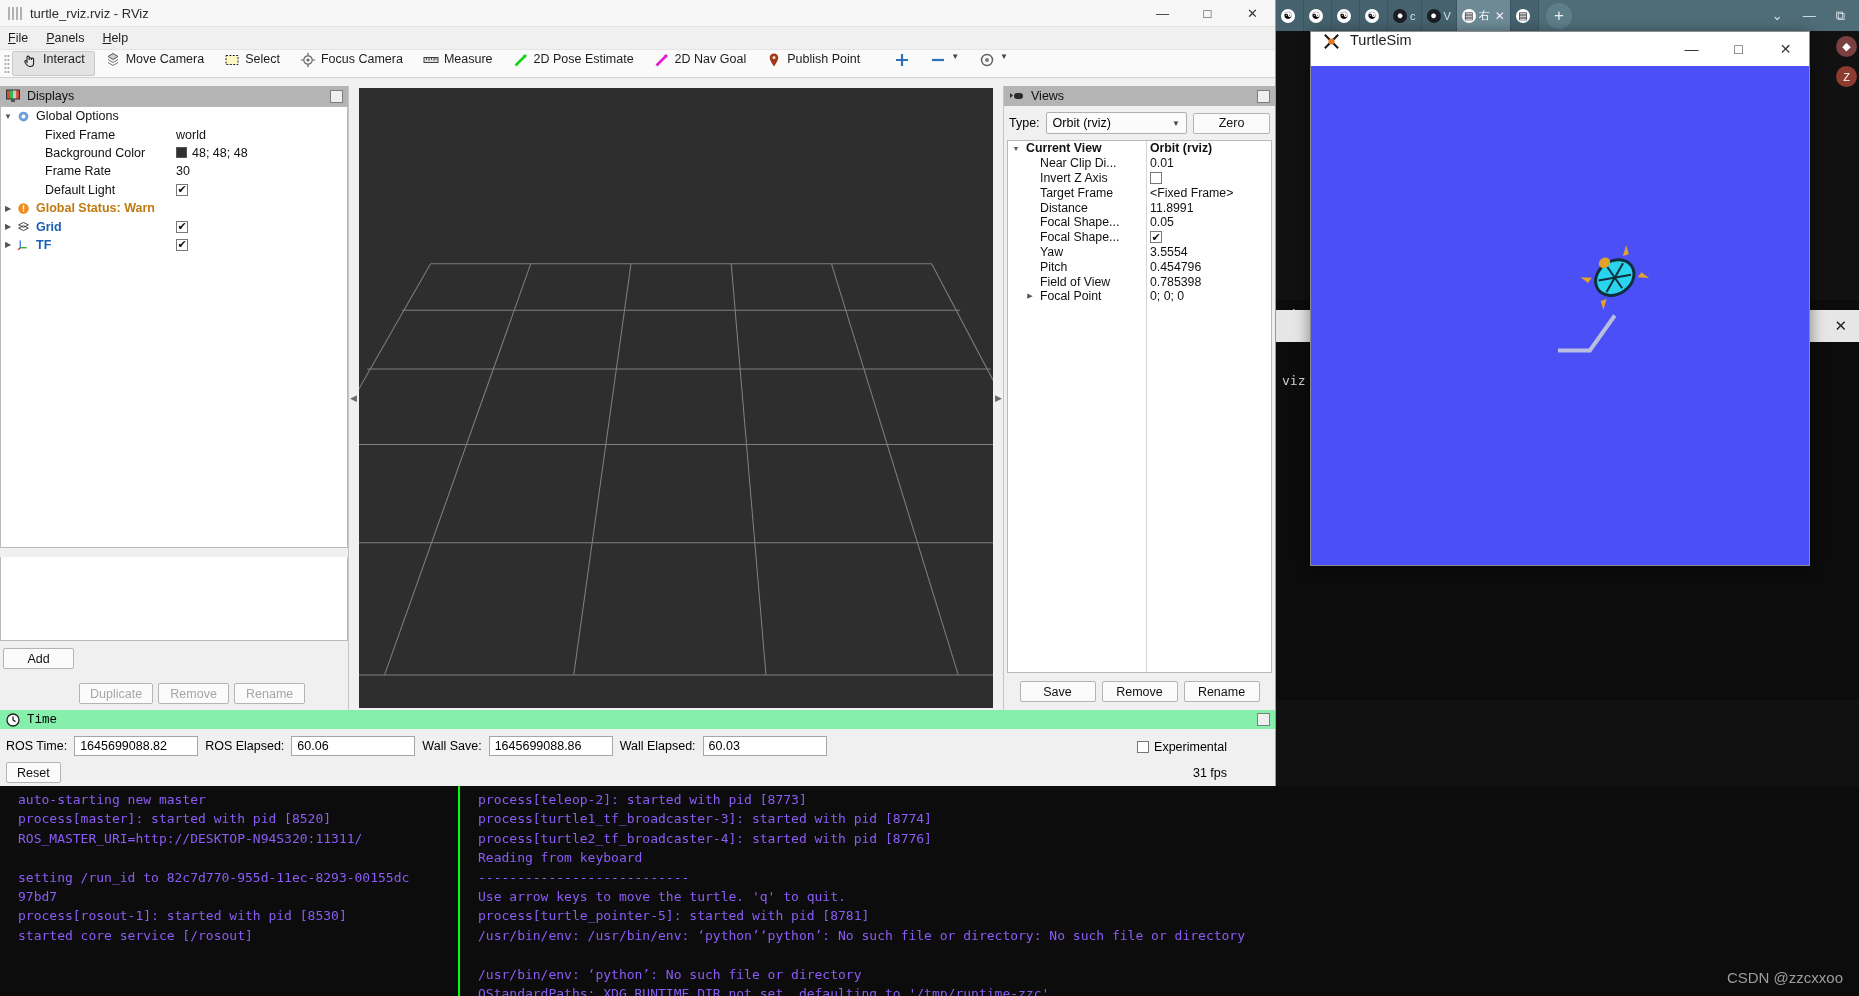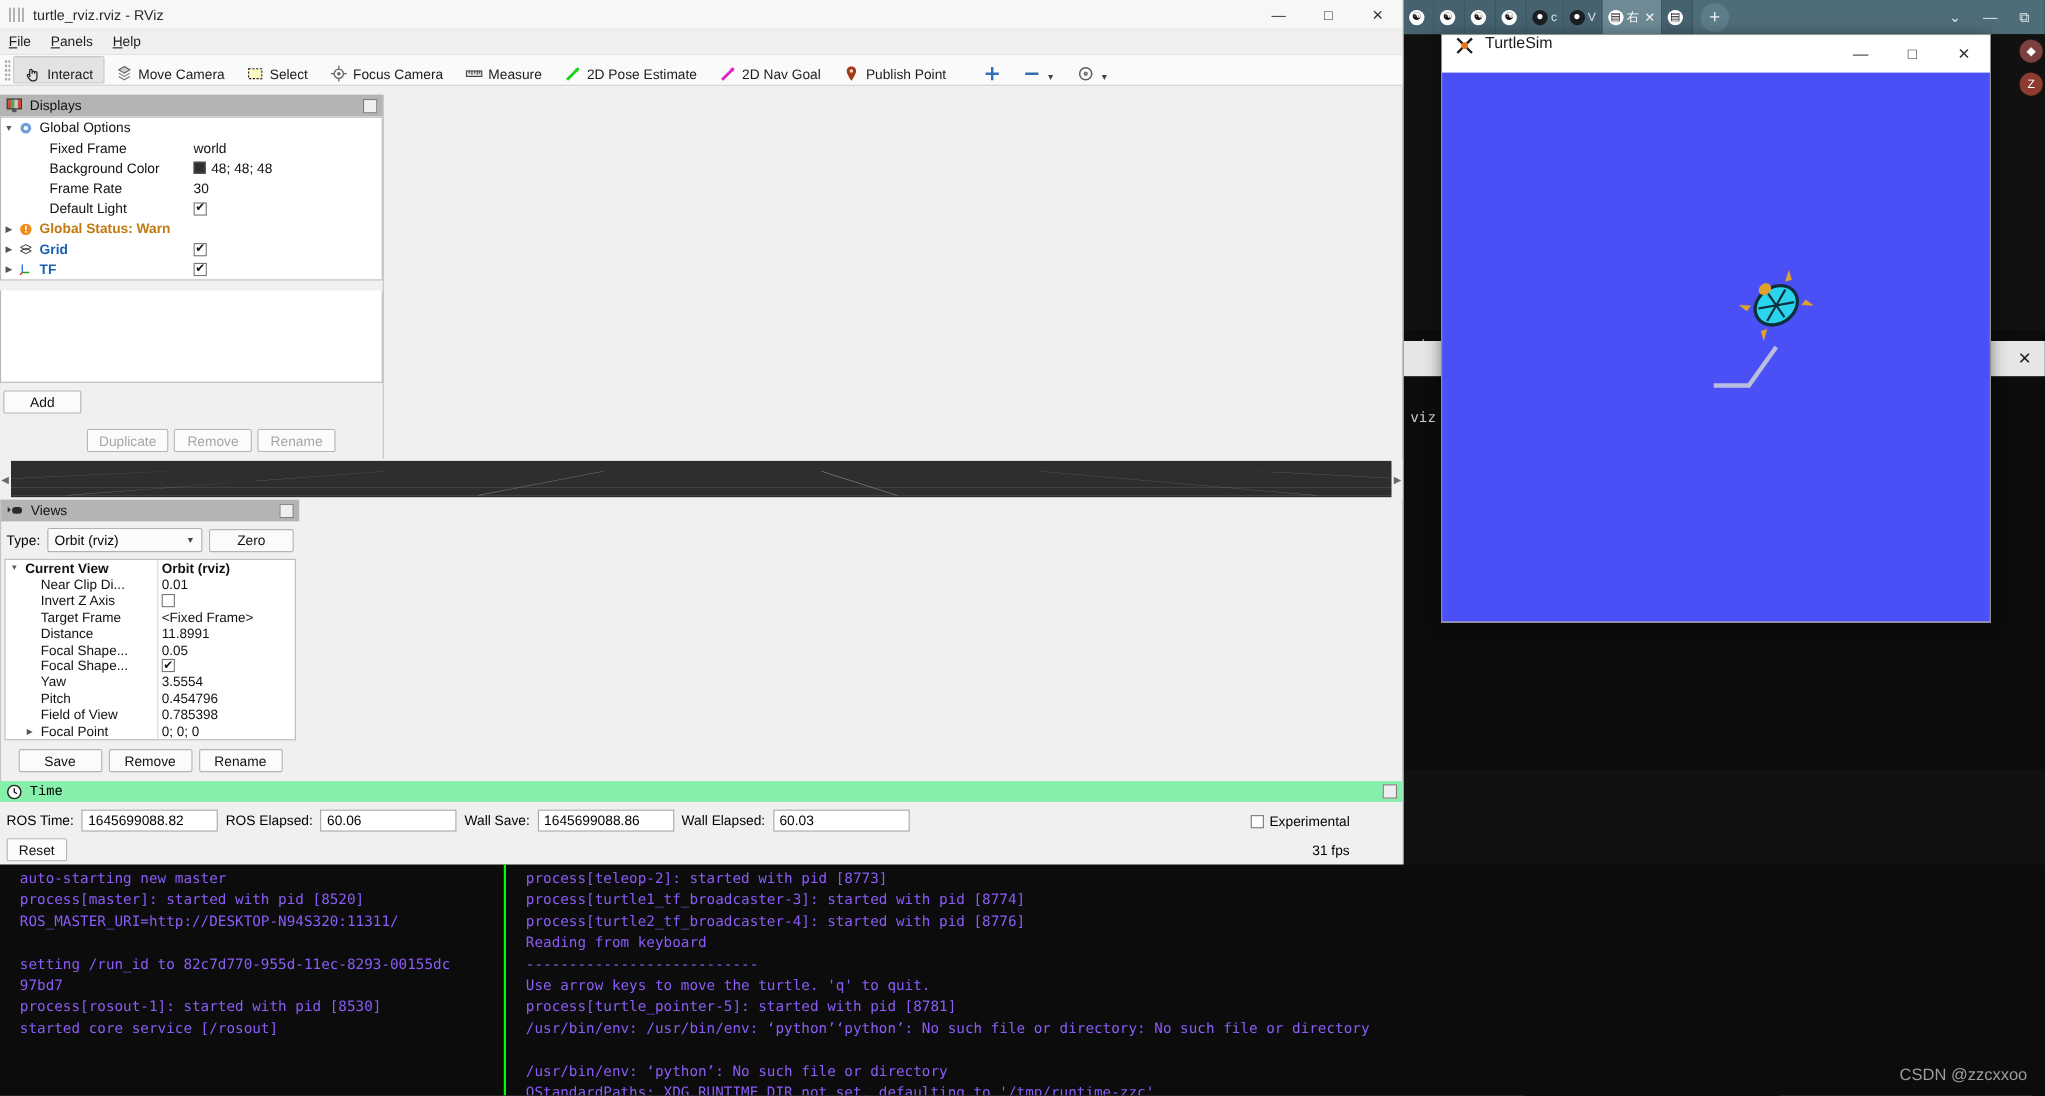--- a/index.html
+++ b/index.html
@@ -55,30 +55,30 @@
   .rviz-title .wc span { width:45px; height:27px; display:flex; align-items:center;
                          justify-content:center; font-size:13px; color:#333; }
 
   .menubar { height:22px; display:flex; align-items:center; padding-left:8px; gap:18px;
              background:#f0f0f0; }
   .menubar .mi { font-size:12.5px; color:#1c1c1c; }
   .menubar .mi u { text-decoration:underline; }
 
   .toolbar { height:29px; display:flex; align-items:center; background:#fafafa;
              border-top:1px solid #e4e4e4; border-bottom:1px solid #d2d2d2; padding-left:4px; }
-  .tbtn { display:flex; align-items:flex-end; gap:5px; height:25px; padding:0 9px;
+  .tbtn { display:flex; align-items:flex-start; gap:5px; height:25px; padding:0 9px;
           font-size:12.5px; color:#1c1c1c; border:1px solid transparent; border-radius:2px;
           white-space:nowrap; }
   .tbtn.sel { background:#e3e3e3; border-color:#c8c8c8; }
   .grip { width:6px; height:20px; margin-right:2px;
           background: radial-gradient(circle,#aaa 1px,transparent 1.2px) 0 0/3px 4px; }
   .ti { width:16px; height:16px; display:inline-block; }
 
   
-  .panes { position:absolute; left:0; top:86px; right:0; bottom:76px; display:flex;flex-direction:column; }
+  .panes { position:absolute; left:0; top:86px; right:0; bottom:76px; display:flex; }
 
   .pane-head { height:20px; background:#b4b4b4; display:flex; align-items:center;
                padding:0 5px; font-size:12.5px; color:#111; }
   .pane-head .float { margin-left:auto; width:13px; height:13px; background:#efefef;
                       border:1px solid #7e7e7e; }
 
   
   .displays { width:349px; display:flex; flex-direction:column; background:#f0f0f0;
               border-right:1px solid #c4c4c4; }
   .disp-tree { flex:1; background:#fff; border:1px solid #b9b9b9; margin:0;

